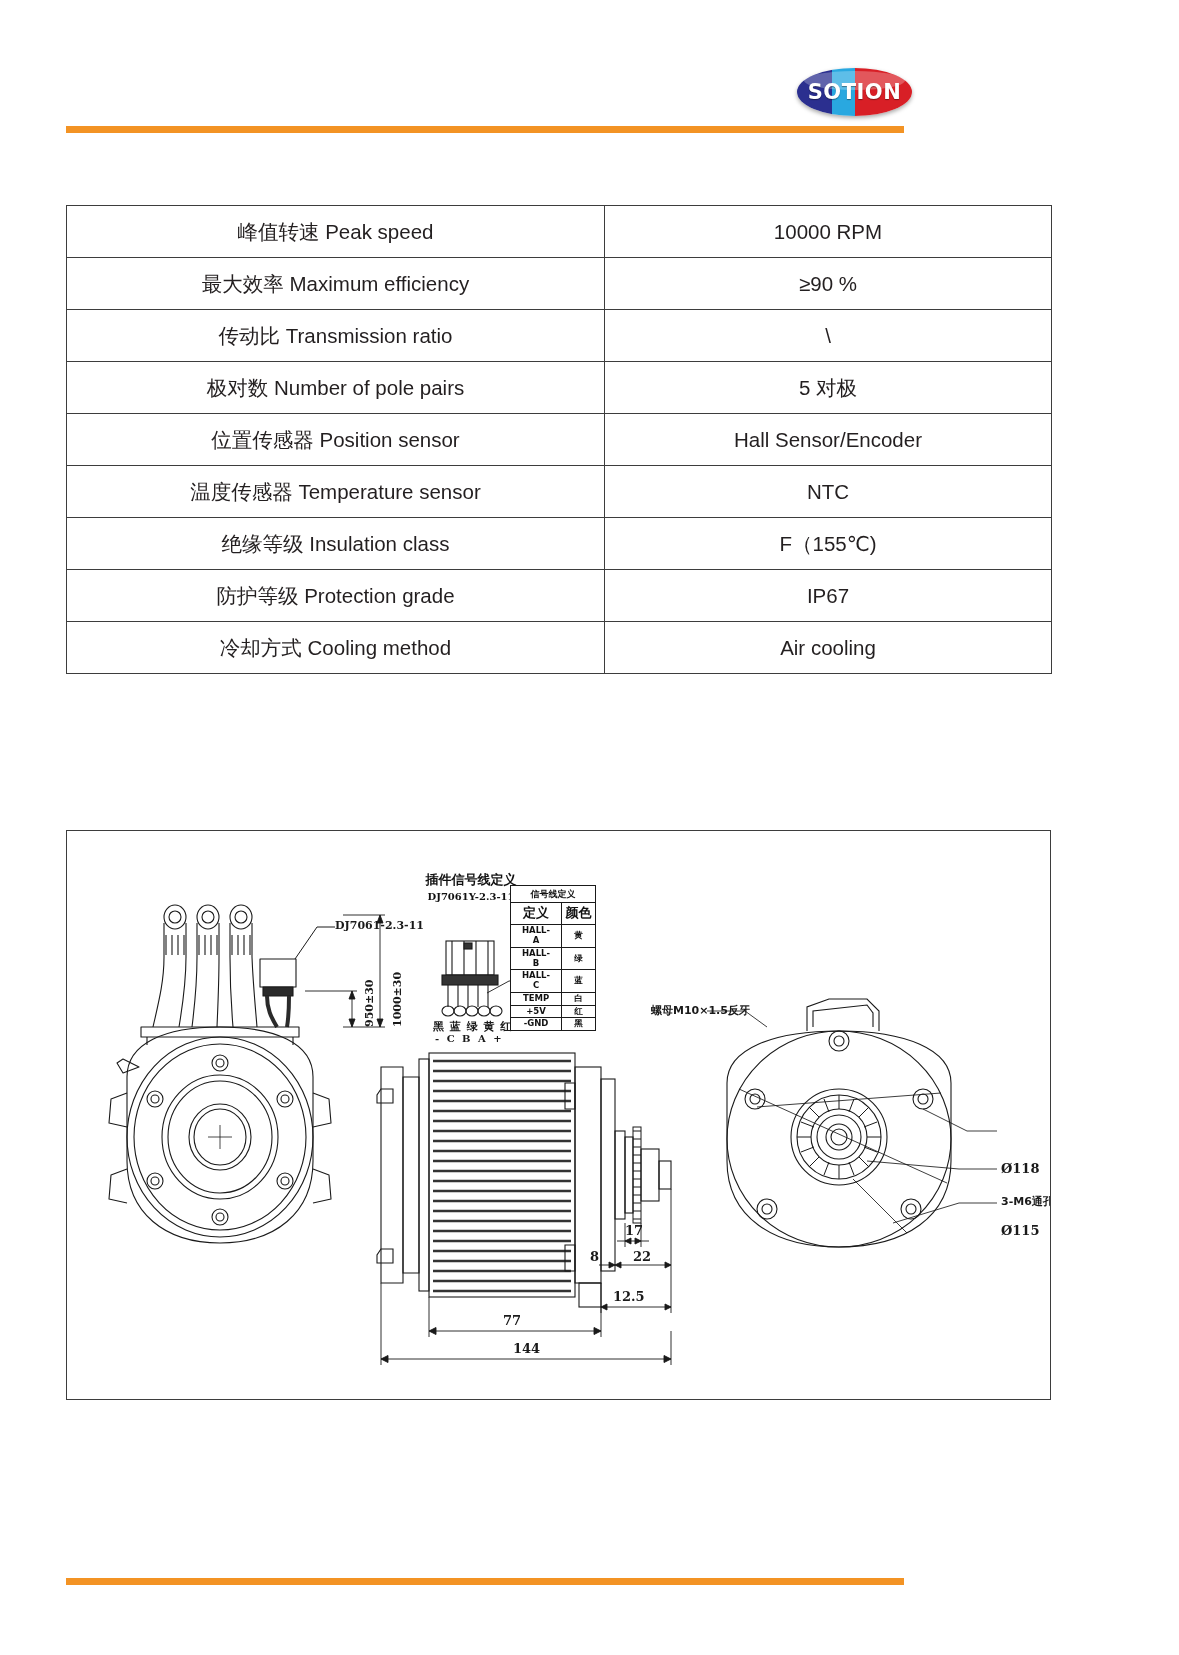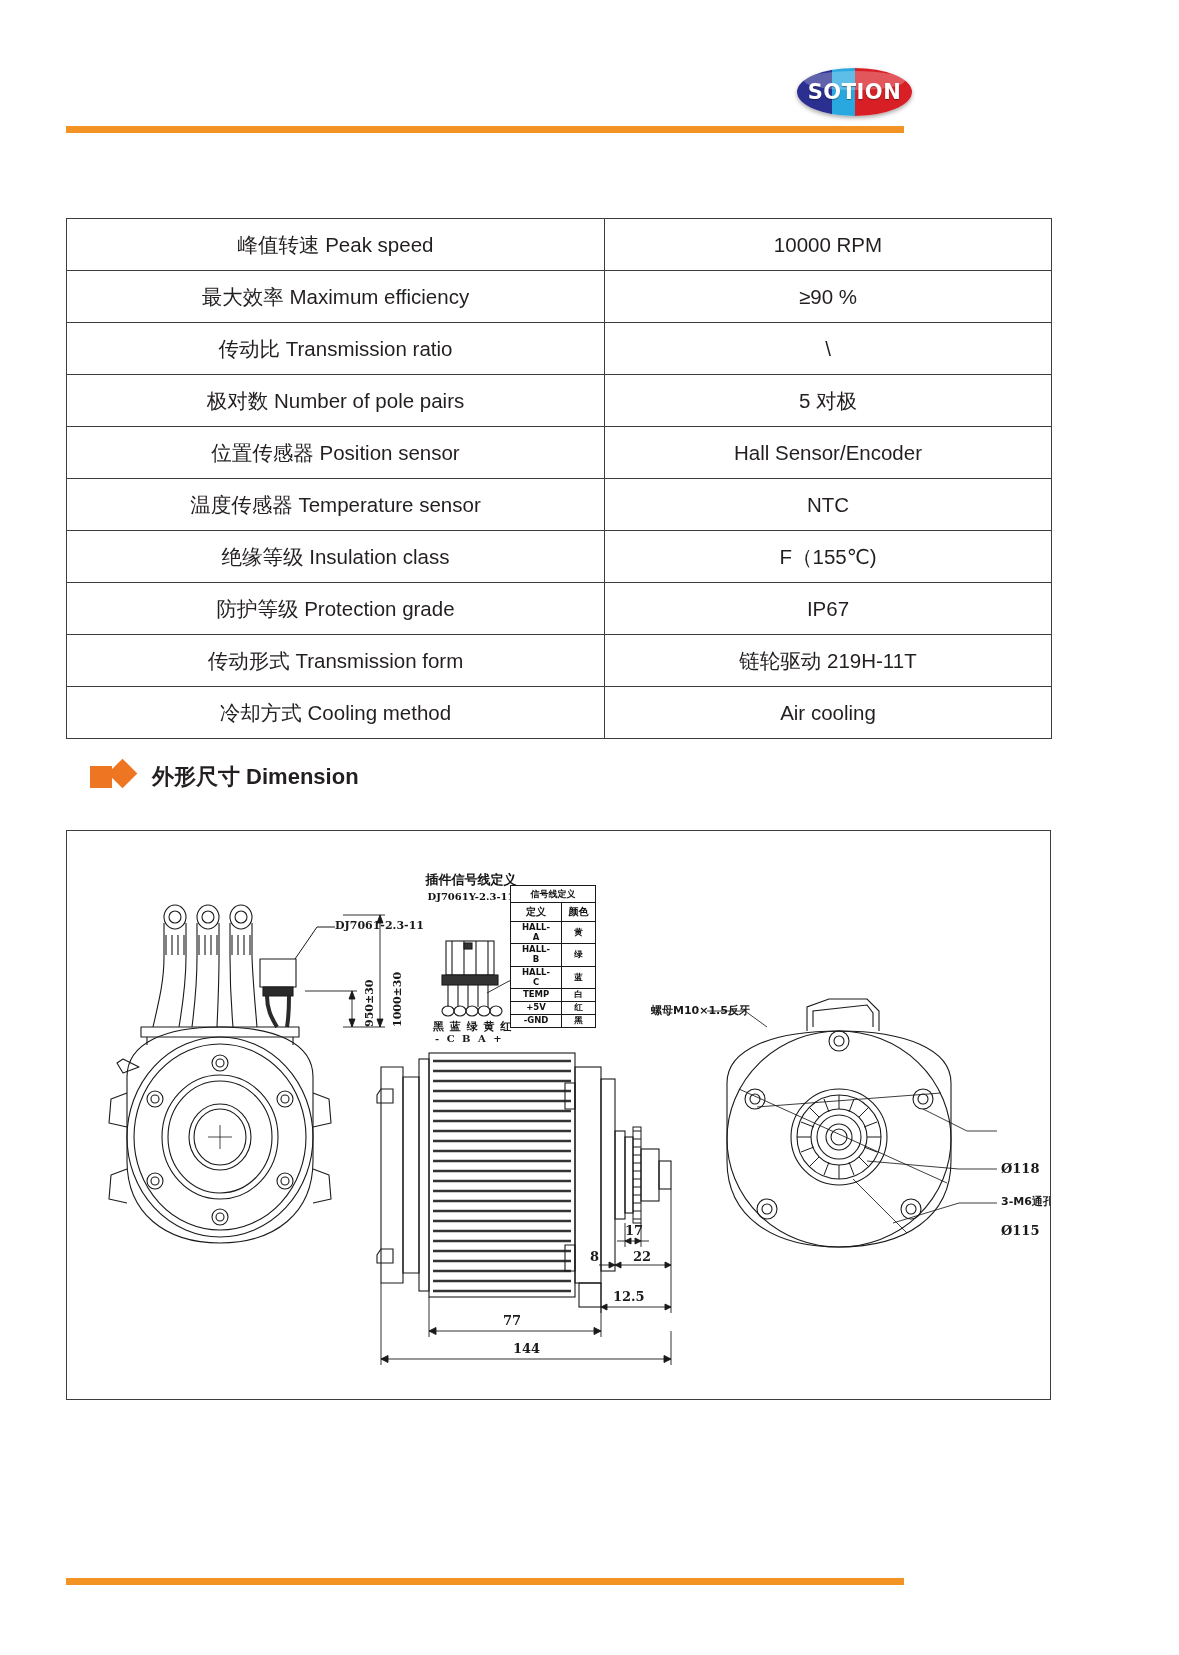--- a/index.html
+++ b/index.html
@@ -62,21 +62,21 @@
   }
   .rule-bottom {
     position: absolute;
     left: 66px; right: 66px; bottom: 70px;
     height: 7px;
     background: #f39324;
   }
   
   .spec-table {
     position: absolute;
-    left: 66px; top: 218px;
+    left: 66px; top: 205px;
     width: 985px;
     border-collapse: collapse;
     table-layout: fixed;
   }
   .spec-table td {
     border: 1px solid #3d3d3d;
     height: 52px;
     text-align: center;
     vertical-align: middle;
     font-size: 20.5px;
@@ -147,21 +147,21 @@
     font-weight: bold;
     text-align: center;
     padding: 1px 11px;
     font-family: "DejaVu Sans", sans-serif;
     color: #111;
     line-height: 1.15;
   }
   .sigtable td.def { width: 46px; }
   .sigtable td.col { width: 34px; }
   .sigtable .title td { font-size: 9px; padding: 3px 2px; }
-  .sigtable .subhdr td { font-size: 10px; padding: 3px 2px; }
+  .sigtable .subhdr td { font-size: 13px; padding: 3px 2px; }
   
   .conn-cap {
     position: absolute;
     text-align: center;
     font-family: Liberation Sans, sans-serif;
     color: #111;
     font-weight: bold;
   }
 </style>
 </head>
@@ -206,37 +206,26 @@
       </tr>
       <tr>
         <td class="label">绝缘等级 Insulation class</td>
         <td class="value">F（155℃)</td>
       </tr>
       <tr>
         <td class="label">防护等级 Protection grade</td>
         <td class="value">IP67</td>
       </tr>
       <tr>
-        <td class="label">传动形式 Transmission form</td>
-        <td class="value">链轮驱动 219H-11T</td>
-      </tr>
-      <tr>
         <td class="label">冷却方式 Cooling method</td>
         <td class="value">Air cooling</td>
       </tr>
     </tbody>
   </table>
 
-  <div class="section-head">
-    <span class="head-icon">
-      <span class="sq"></span>
-      <span class="dia"></span>
-    </span>
-    <span class="head-title">外形尺寸 Dimension</span>
-  </div>
 
   <div class="drawing">
 
     <svg class="dwg-svg" width="983" height="568" viewBox="0 0 983 568">
       <g fill="none" stroke="#1a1a1a" stroke-width="1.1" stroke-linejoin="round">
 
         <g stroke-width="1.1">
           <ellipse cx="108" cy="86" rx="11" ry="12"></ellipse>
           <circle cx="108" cy="86" r="6"></circle>
           <path d="M97 92 L97 126 M119 92 L119 126"></path>

